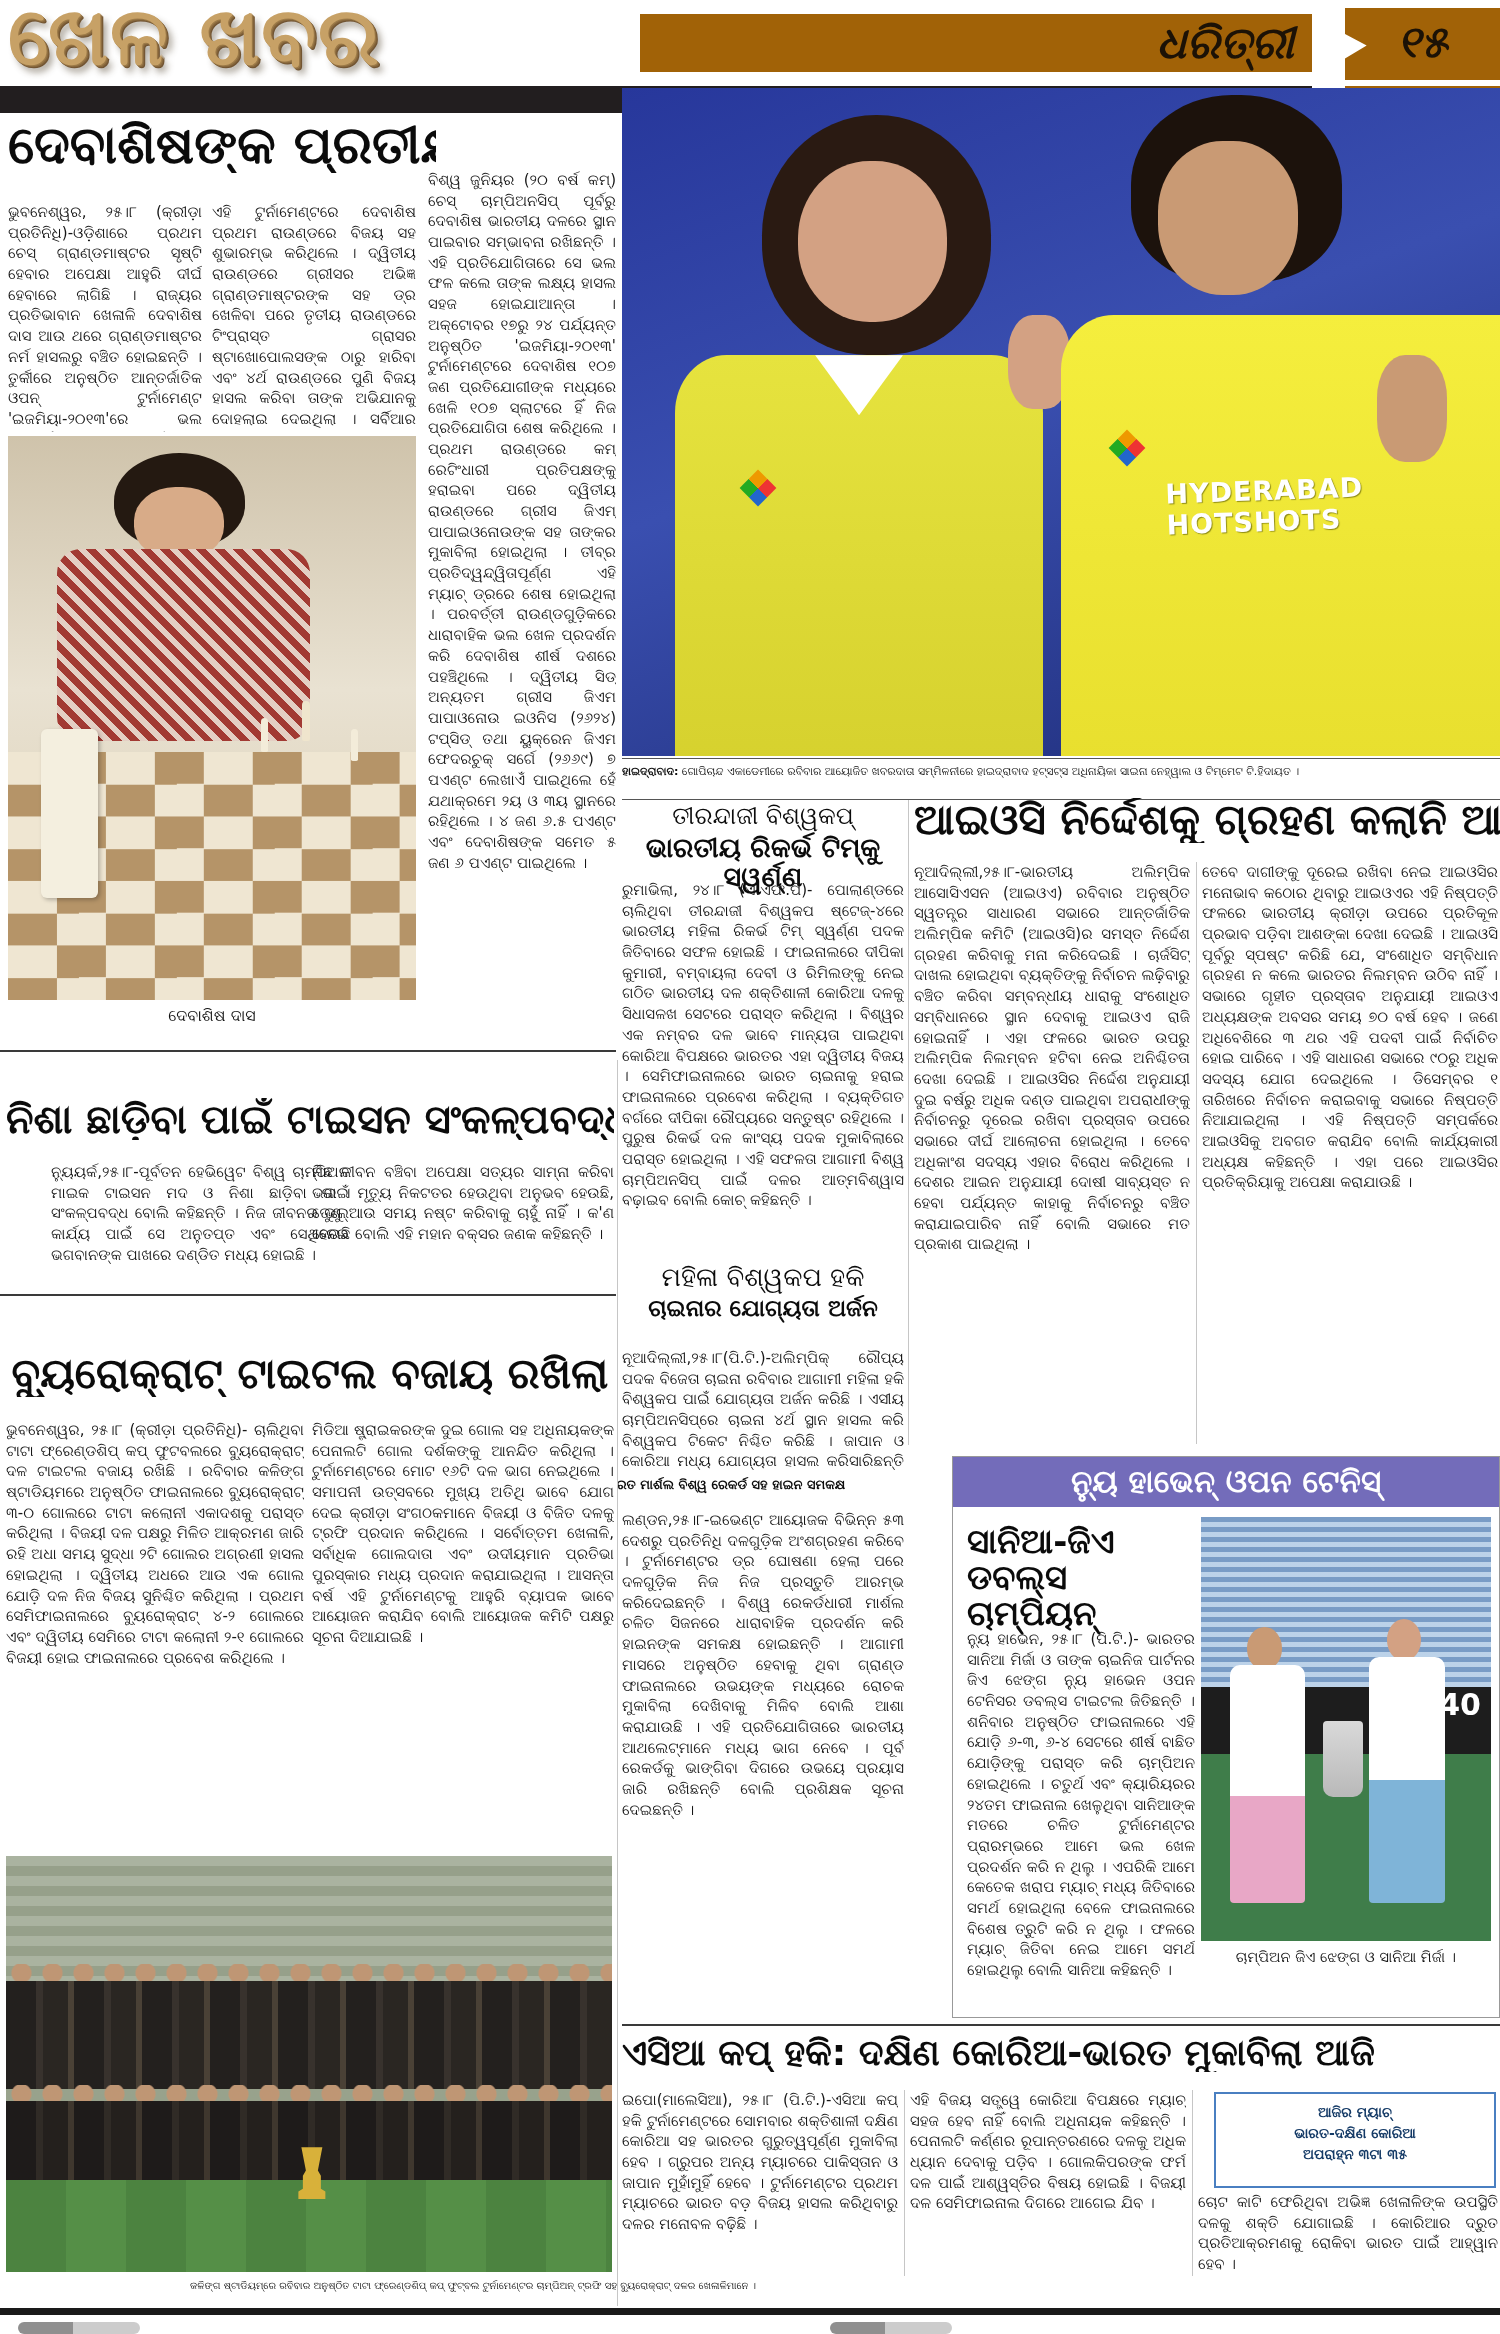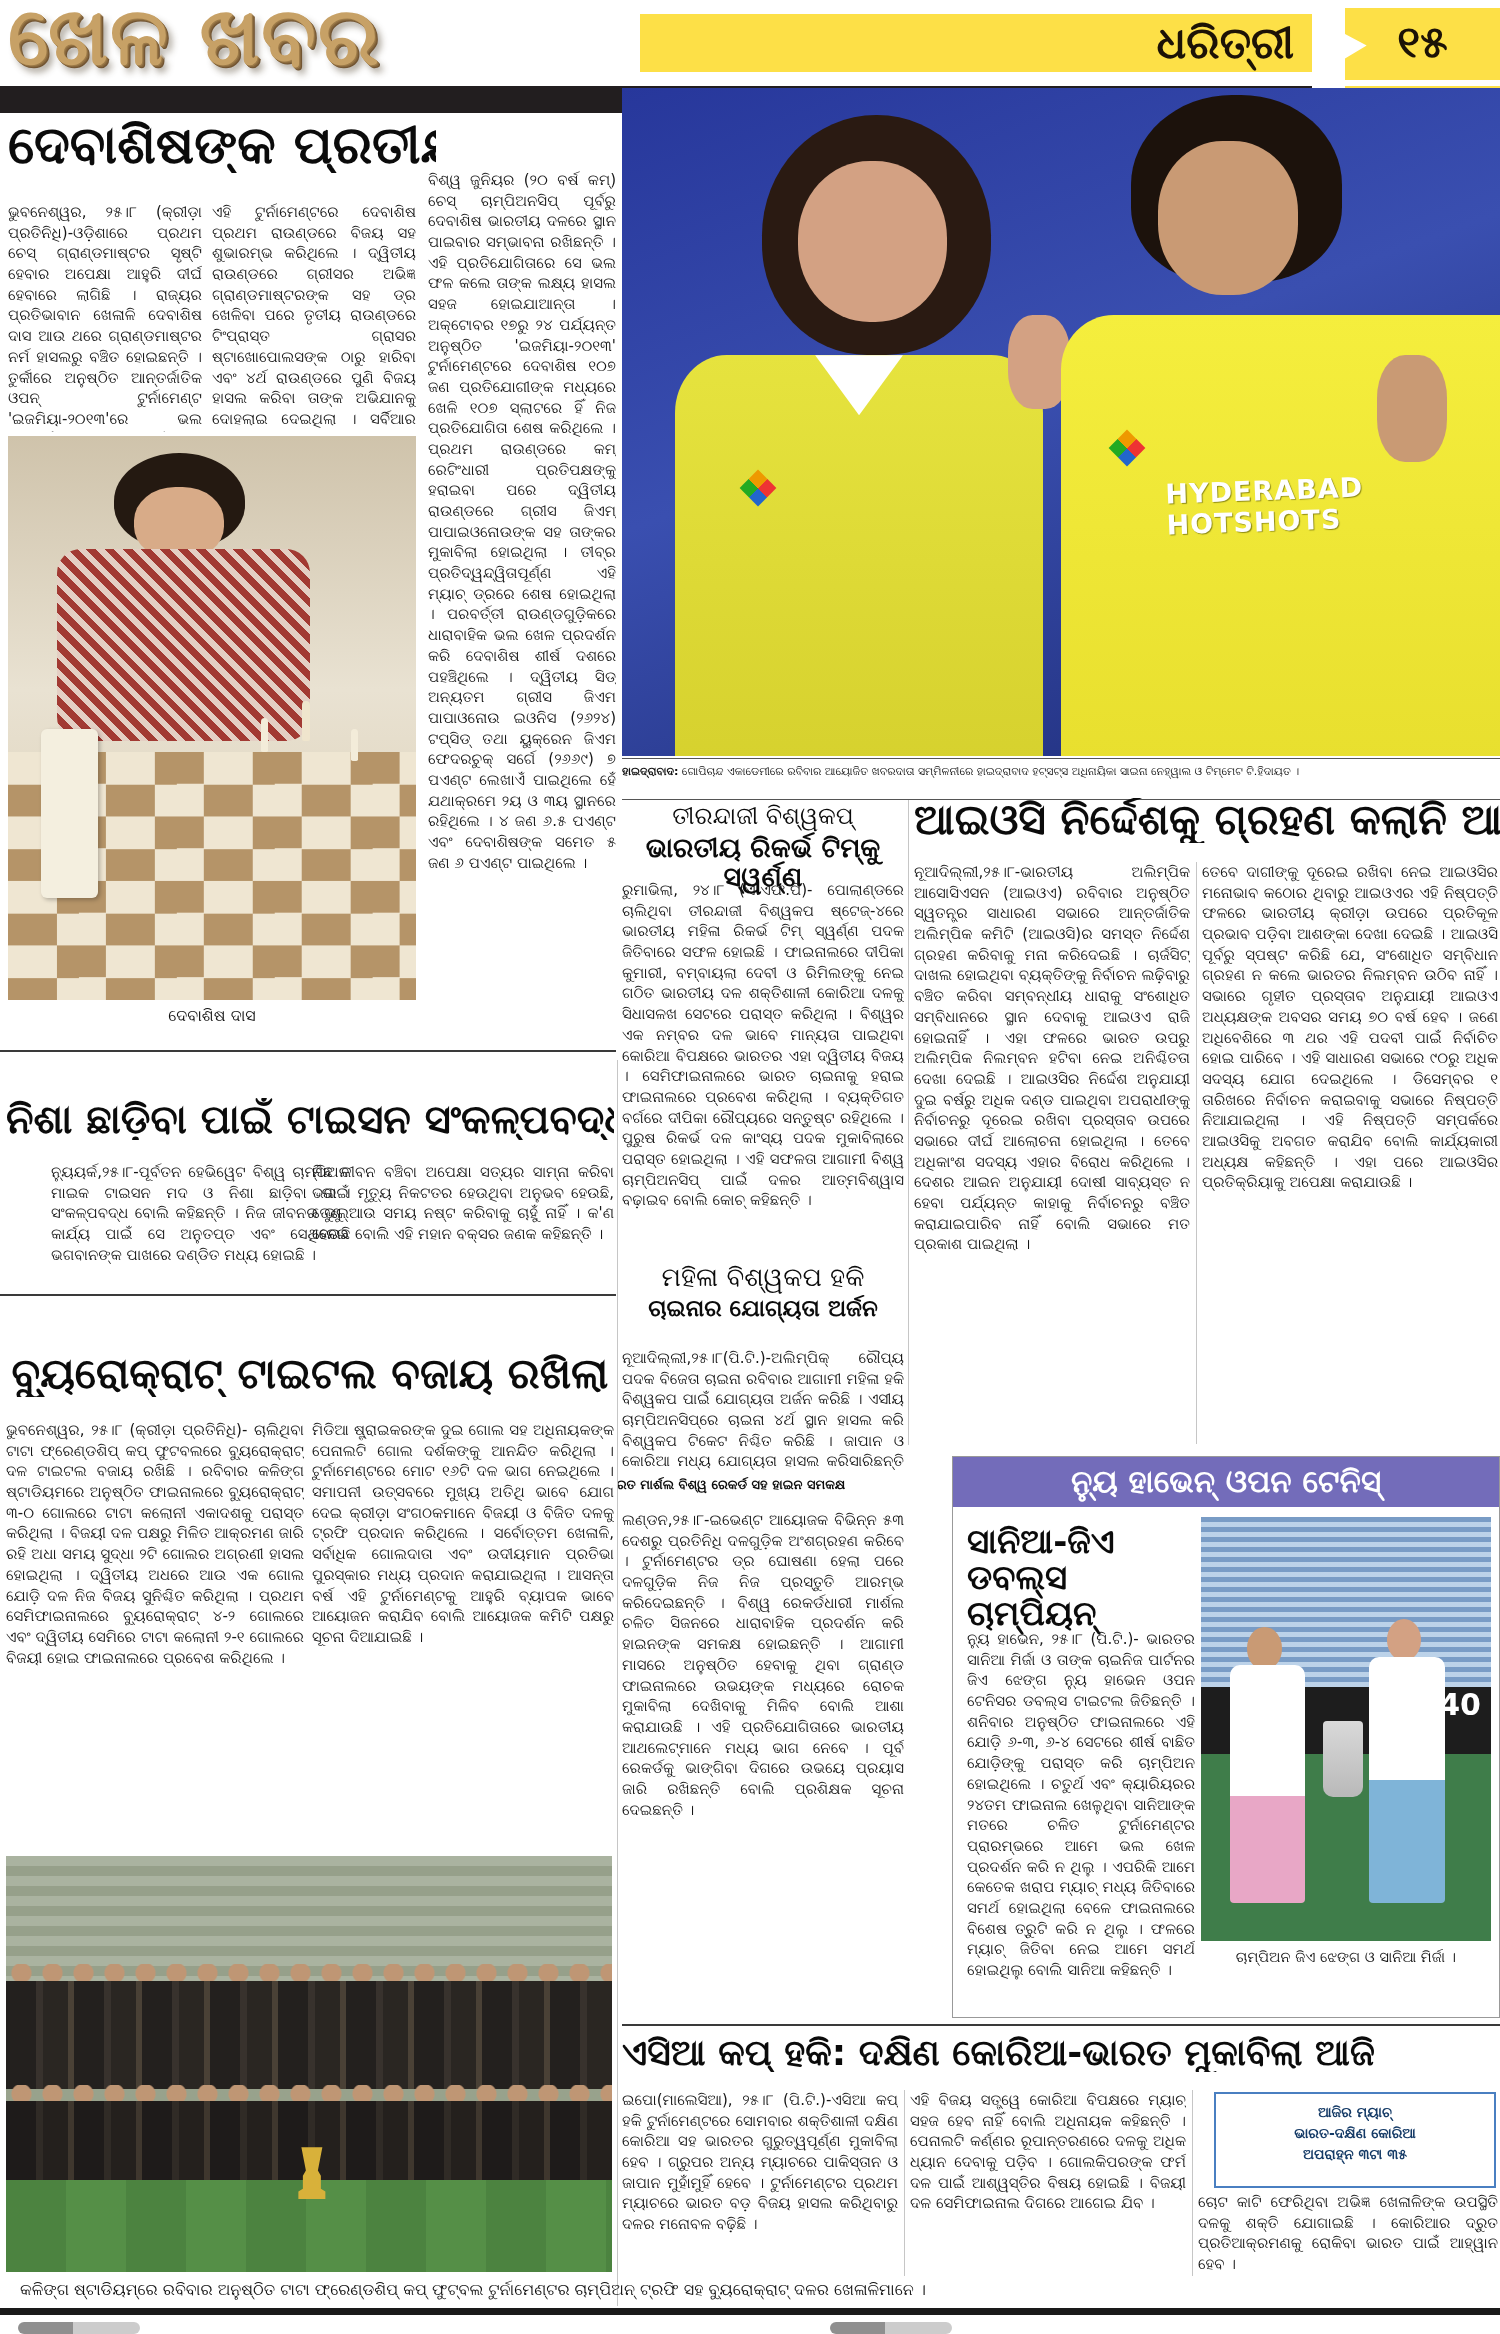--- a/index.html
+++ b/index.html
@@ -2,30 +2,30 @@
 <html><head>
 <meta charset="utf-8">
 <style>
   html,body{margin:0;padding:0;background:#e8e8e8;}
   .page{position:relative;width:1500px;height:2334px;background:#ffffff;overflow:hidden;
         font-family:"DejaVu Sans",sans-serif;color:#111;}
   .abs{position:absolute;}
   
   .m3d{font-weight:bold;color:#c7a166;letter-spacing:2px;
        text-shadow:1px 1px 0 #9c7a48,2px 2px 0 #86663c,3px 3px 0 #715432,6px 7px 7px rgba(60,45,20,.45);}
-  .gold{background:#fde047;}
+  .gold{background:#a16207;font-style:italic;}
   .darkbar{background:#221e1f;}
   .paper-name{font-weight:bold;color:#1c1206;text-align:right;}
   .page-num{font-weight:bold;color:#1c1206;text-align:center;}
   
   .headline{font-weight:bold;color:#0b0b0b;line-height:1.06;}
   .nowrap{white-space:nowrap;overflow:hidden;}
   .kicker{color:#0b0b0b;text-align:center;}
   .col{font-size:15px;line-height:1.38;text-align:justify;overflow:hidden;color:#161616;}
-  .cap{font-size:16px;color:#111;}
+  .cap{font-size:10px;color:#111;}
   .rule-h{background:#3a3a3a;}
   .rule-v{background:#c6c6c6;width:1px;}
   .center{text-align:center;}
   
   .photo{position:absolute;overflow:hidden;}
   .ph{position:absolute;}
   #badminton-photo{background:linear-gradient(160deg,#27379b,#3a4fb0 45%,#1e2c77);}
   #chess-photo{background:linear-gradient(180deg,#cfc3ab,#e9e2d2 45%,#d6c8ac);}
   #football-photo{background:#98a28c;}
   #tennis-photo{background:#8fb4da;}

